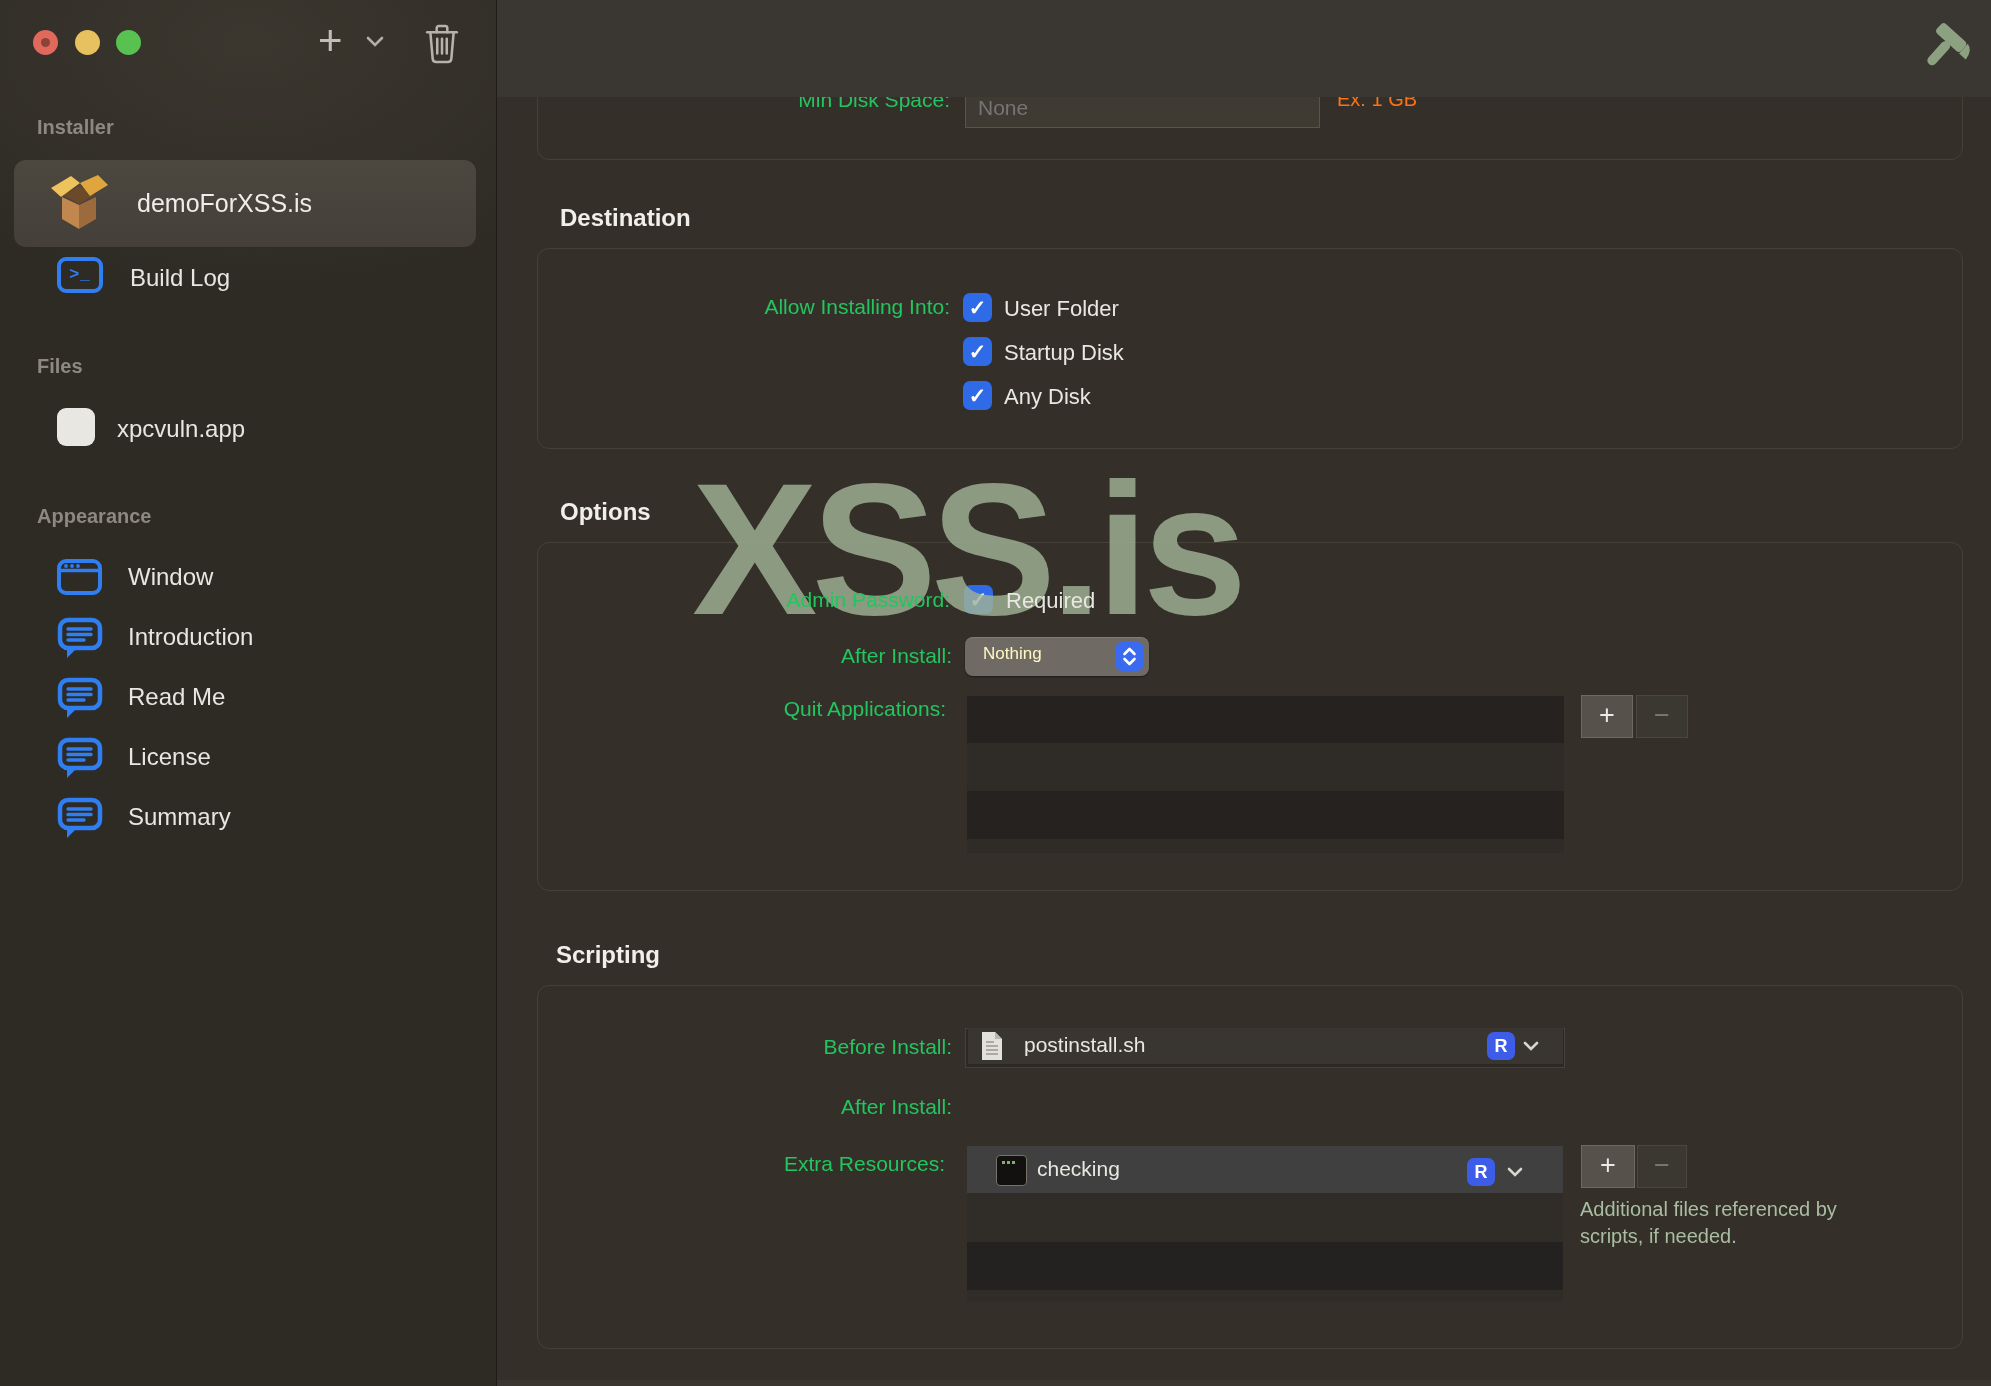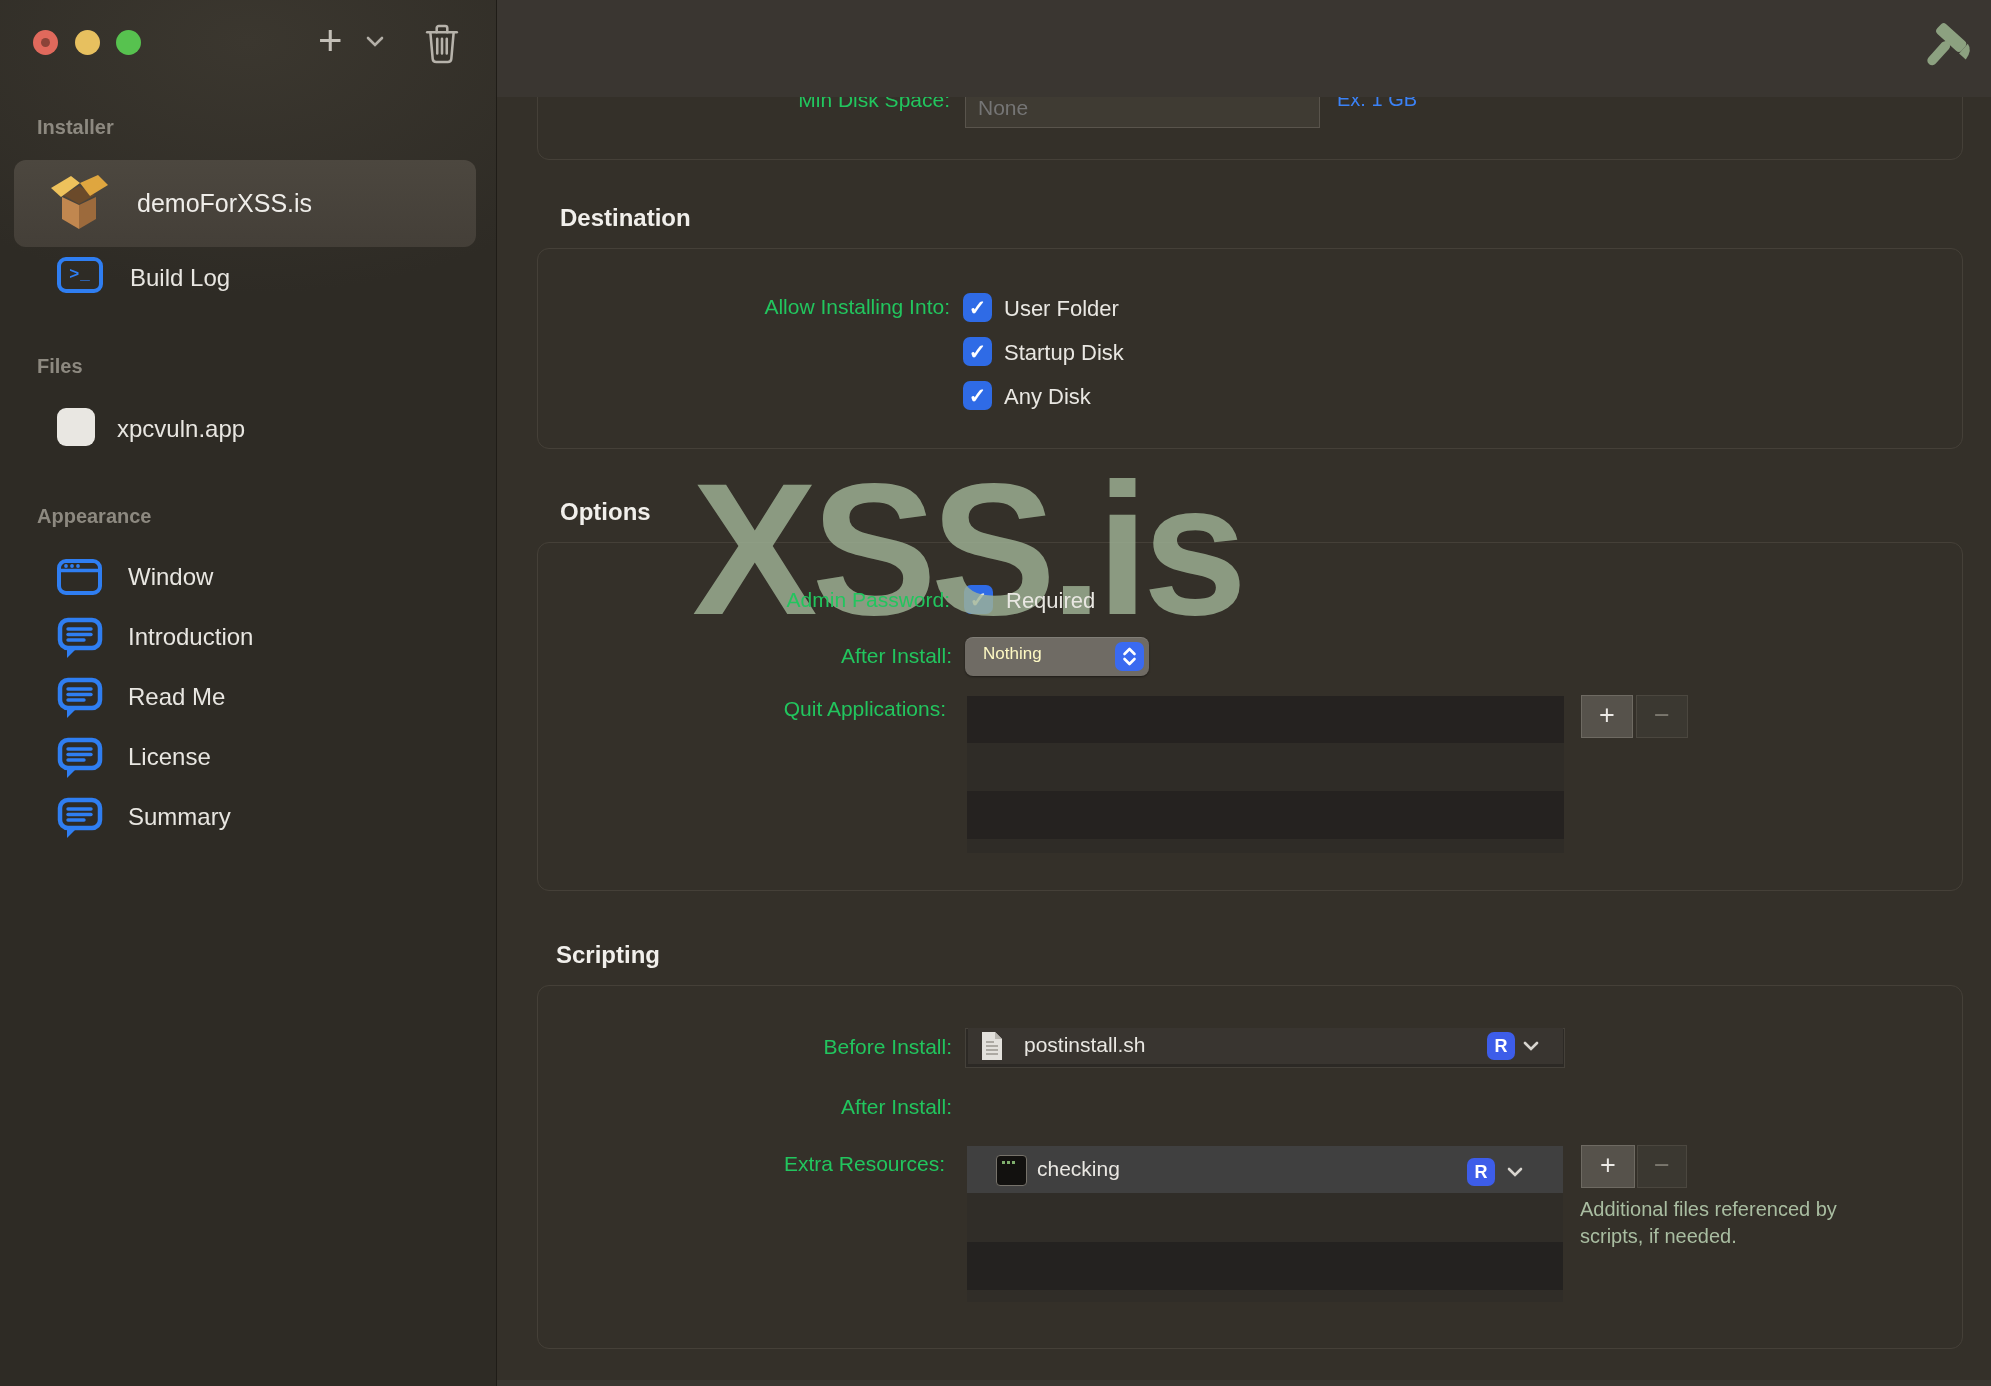--- a/index.html
+++ b/index.html
@@ -167,21 +167,21 @@
       <line x1="11" y1="23" x2="27" y2="23"></line>
   </g>
 </svg>
 <div class="abs sb-item-label" style="left:128px;top:803px;">Summary</div>
 
 <div class="abs box" style="left:537px;top:20px;width:1424px;height:138px;"></div>
 <div class="abs flabel" style="left:650px;top:88px;">Min Disk Space:</div>
 <div class="abs field" style="left:965px;top:70px;width:353px;height:56px;">
   <input style="position: absolute; left: 10px; top: 24px; width: 330px; background: transparent; border: none; outline: none; font-family: &quot;Liberation Sans&quot;, sans-serif; font-size: 21px; color: rgb(207, 204, 198);" placeholder="None">
 </div>
-<div class="abs" style="left:1337px;top:88px;font-size:20px;color:#3b82f6;z-index:2;">Ex: 1 GB</div>
+<div class="abs" style="left:1337px;top:88px;font-size:20px;color:#f97316;z-index:2;">Ex: 1 GB</div>
 
 <div class="abs hdr" style="left:560px;top:204px;">Destination</div>
 <div class="abs box" style="left:537px;top:248px;width:1424px;height:199px;"></div>
 <div class="abs flabel" style="left:650px;top:295px;">Allow Installing Into:</div>
 
 <div class="abs cb" style="left:963px;top:293px;">✓</div>
 <div class="abs cb-label" style="left:1004px;top:296px;">User Folder</div>
 <div class="abs cb" style="left:963px;top:337px;">✓</div>
 <div class="abs cb-label" style="left:1004px;top:340px;">Startup Disk</div>
 <div class="abs cb" style="left:963px;top:381px;">✓</div>

